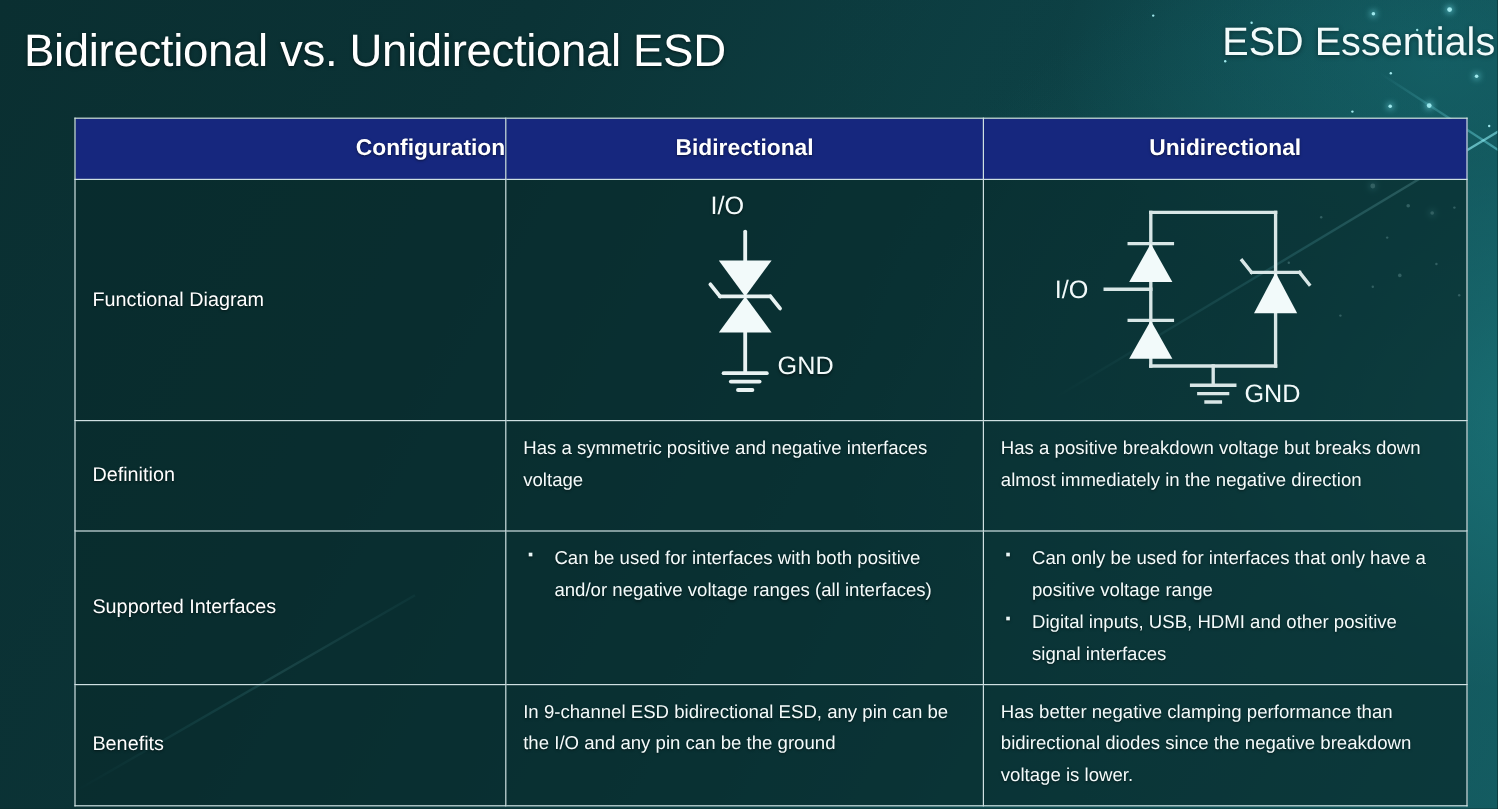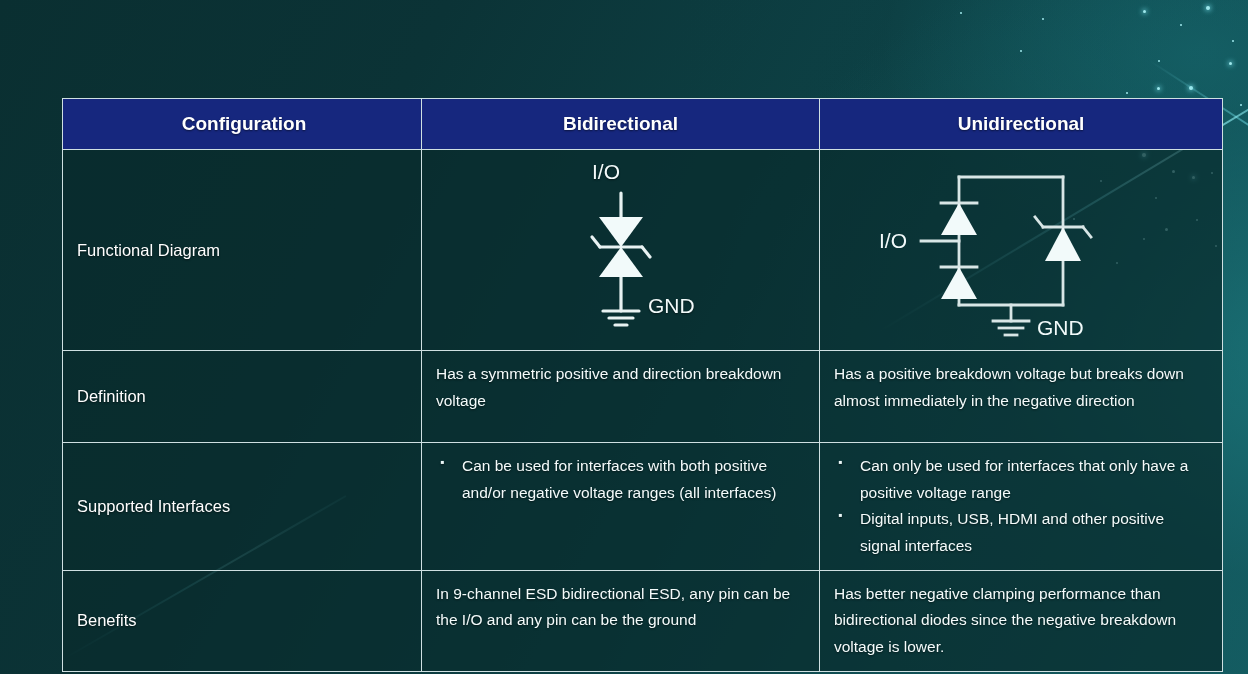--- a/index.html
+++ b/index.html
@@ -73,21 +73,21 @@
     padding: 0;
   }
   .cmp-table thead th {
     background: #16277e;
     color: #ffffff;
     font-size: 19px;
     font-weight: bold;
     height: 50px;
     text-shadow: 0 1px 2px rgba(0,0,0,0.5);
   }
-  th.col-cfg { text-align: center; padding-left: 4px; }
+  th.col-cfg { text-align: right; padding-left: 4px; }
   th.col-bi, th.col-uni { }
 
   .cmp-table tbody td { background: rgba(9,43,44,0.72); }
   td.rowlabel {
     color: #ffffff;
     font-size: 16.5px;
     font-weight: normal;
     padding-left: 14px;
     text-shadow: 0 1px 2px rgba(0,0,0,0.55);
   }
@@ -151,20 +151,22 @@
   <div class="star" style="left:1020px;top:50px;width:2px;height:2px;"></div>
   <div class="star" style="left:1042px;top:18px;width:2px;height:2px;"></div>
   <div class="star" style="left:960px;top:12px;width:2px;height:2px;"></div>
   <div class="star" style="left:1073px;top:218px;width:2px;height:2px;"></div>
   <div class="star" style="left:1116px;top:262px;width:2px;height:2px;"></div>
 
   <div class="streak" style="left:1150px;top:60px;width:420px;height:2.2px;transform:rotate(33deg);"></div>
   <div class="streak" style="left:880px;top:330px;width:560px;height:2.4px;transform:rotate(-31deg);opacity:0.85;"></div>
   <div class="streak" style="left:60px;top:660px;width:330px;height:2px;transform:rotate(-30deg);opacity:0.45;"></div>
 
+  <div class="slide-title">Bidirectional vs. Unidirectional ESD</div>
+  <div class="brand-tag">ESD Essentials</div>
 
   <table class="cmp-table">
     <colgroup>
       <col style="width:359px;">
       <col style="width:398px;">
       <col style="width:403px;">
     </colgroup>
     <thead>
       <tr>
         <th class="col-cfg">Configuration</th>
@@ -238,21 +240,21 @@
               <polygon points="174,106 210,106 192,72" fill="#f2fafa"></polygon>
               <text x="8" y="93" font-family="Liberation Sans, sans-serif" font-size="21" fill="#f2fafa">I/O</text>
               <text x="166" y="180" font-family="Liberation Sans, sans-serif" font-size="21" fill="#f2fafa">GND</text>
             </svg>
           </div>
         </td>
       </tr>
 
       <tr class="row-h-def">
         <td class="rowlabel">Definition</td>
-        <td class="body-cell">Has a symmetric positive and direction breakdown voltage</td>
+        <td class="body-cell">Has a symmetric positive and negative interfaces voltage</td>
         <td class="body-cell">Has a positive breakdown voltage but breaks down almost immediately in the negative direction</td>
       </tr>
 
       <tr class="row-h-si">
         <td class="rowlabel">Supported Interfaces</td>
         <td class="body-cell">
           <ul class="bullets">
               <li>Can be used for interfaces with both positive and/or negative voltage ranges (all interfaces)</li>
             </ul>
         </td>

